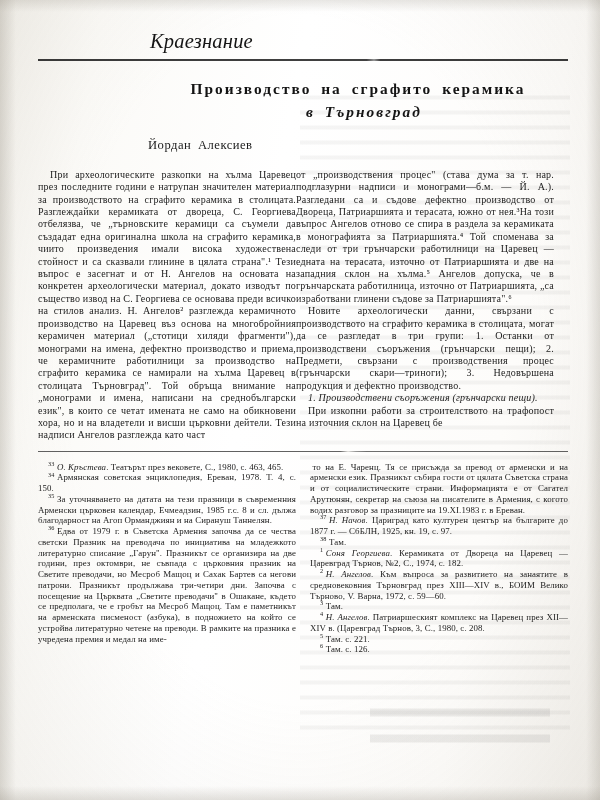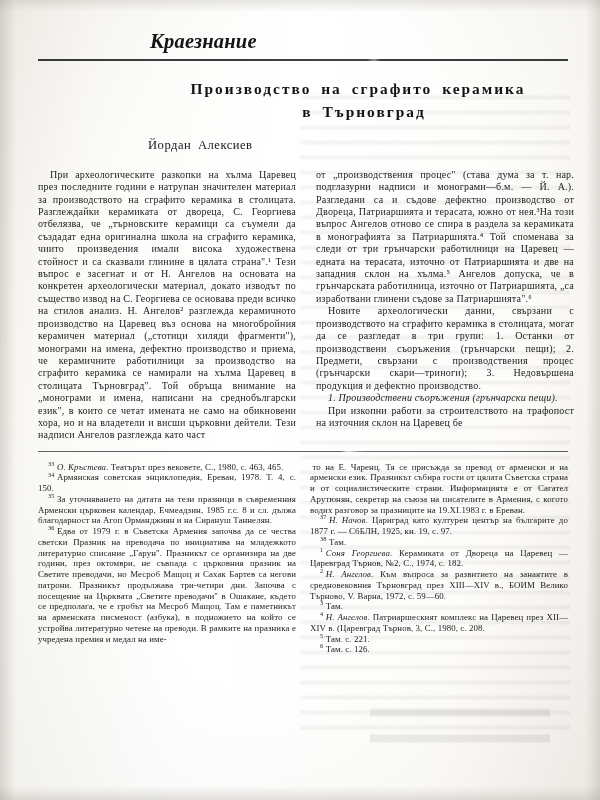--- a/index.html
+++ b/index.html
@@ -85,21 +85,21 @@
 
   
   .rubric-row {
     text-align: left;
     padding-left: 112px;
   }
   .rubric {
     display: inline-block;
     font-family: "Liberation Serif", "DejaVu Serif", serif;
     font-style: italic;
-    font-weight: bold;
+    font-weight: normal;
     font-size: 20.5px;
     letter-spacing: 0.2px;
     color: #151515;
     margin: 0 0 4px 0;
   }
   .rule-head {
     height: 2px;
     background: linear-gradient(to right, #2a2a2a 0%, #333 62%, #8e8e8e 63.4%, #2e2e2e 64.6%, #2b2b2b 100%);
     margin: 2px 0 0 0;
     opacity: 0.93;
@@ -112,33 +112,33 @@
   .art-title {
     font-size: 15.4px;
     font-weight: bold;
     letter-spacing: 2.0px;
     line-height: 1.52;
     color: #141414;
     margin: 0;
     word-spacing: 4px;
     text-align: center;
   }
-  .art-title .l2 { display: block; padding-left: 12px; }
+  .art-title .l2 { display: block; padding-left: 12px; font-style: italic; }
   .byline {
     margin: 14px 0 5px 0;
     font-size: 12.6px;
     letter-spacing: 0.5px;
     word-spacing: 3px;
     color: #1b1b1b;
   }
 
   
   .cols {
     display: flex;
-    gap: 20px;
+    gap: 0;
     margin-top: 16px;
   }
   .col {
     width: 258px;
     flex: 0 0 258px;
   }
   .body-p {
     margin: 0;
     font-size: 10.05px;
     line-height: 1.235;

